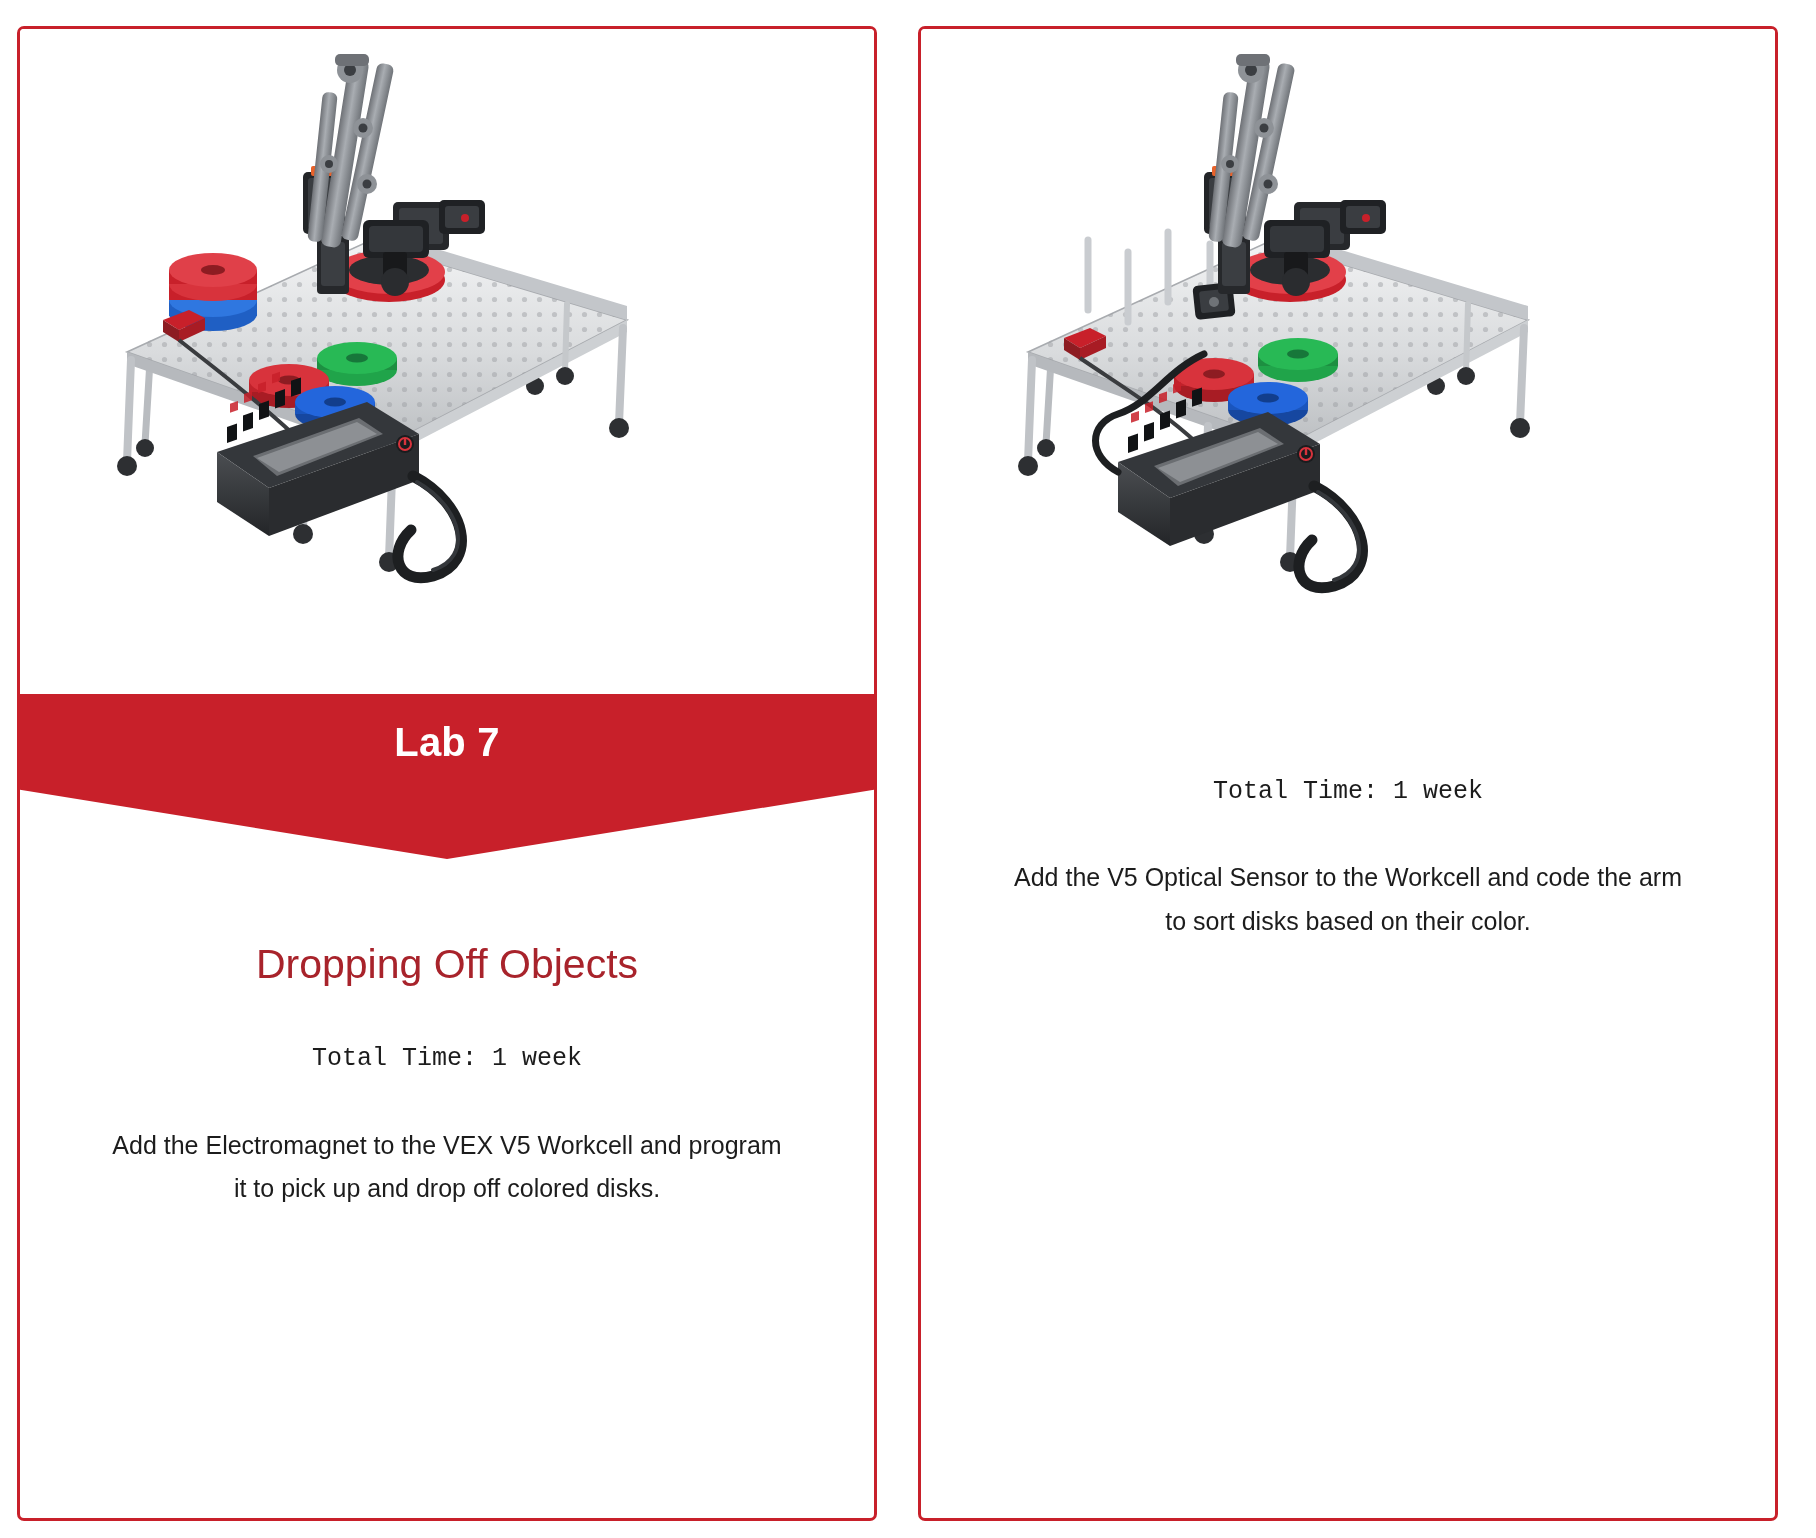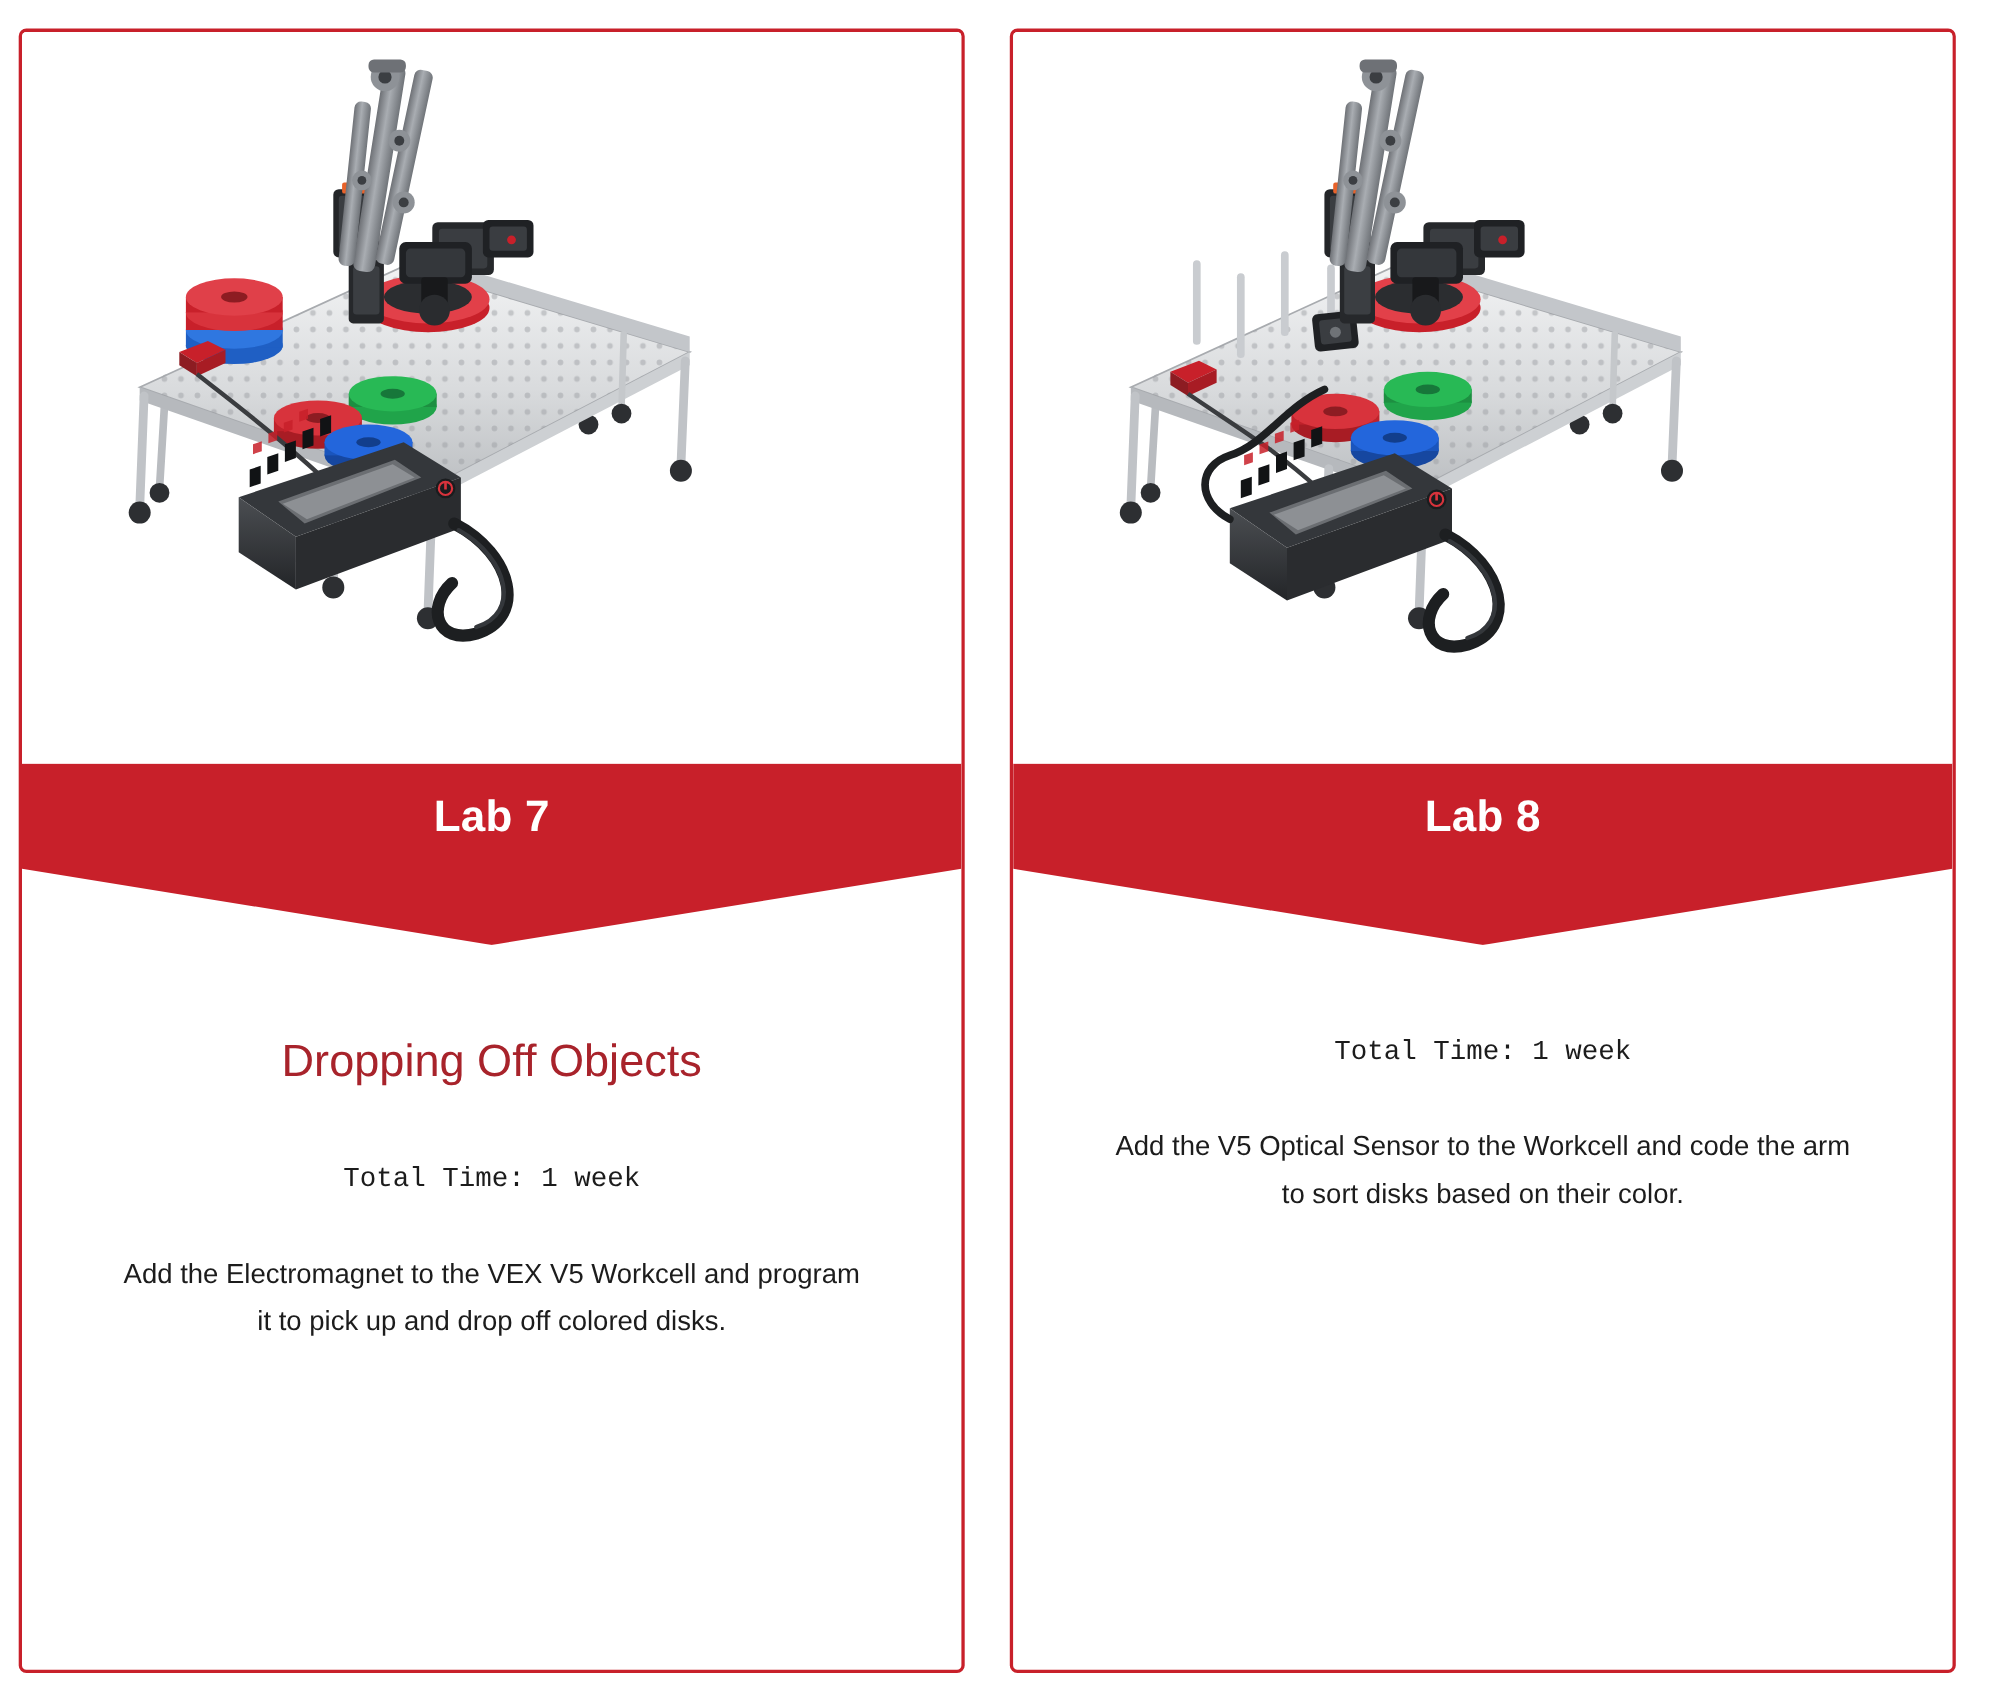--- a/index.html
+++ b/index.html
@@ -99,21 +99,21 @@
     flex: 1 1 auto;
     padding: 80px 56px 0 56px;
     box-sizing: border-box;
     text-align: center;
   }
   .card-title {
     color: #a8232b;
     font-size: 41px;
     font-weight: normal;
     line-height: 1.25;
-    margin: 0 0 64px 0;
+    margin: 0 0 51px 0;
     font-family: "Liberation Sans", sans-serif;
   }
   .card-meta {
     color: #1c1c1c;
     font-size: 25px;
     line-height: 1.45;
     margin: 0 0 46px 0;
     font-family: Liberation Mono, monospace;
   }
   .card-desc {
@@ -484,24 +484,20 @@
             <path d="M150 420 C 120 404, 120 372, 150 362 C 182 352, 200 318, 236 302"></path>
           </g>
 
           <g stroke="#c5c8cb" stroke-width="6" stroke-linecap="round">
             <line x1="500" y1="252" x2="498" y2="320"></line>
           </g>
           <circle cx="498" cy="324" r="9" fill="#2d2f32"></circle>
         </svg>
       </div>
 
-      <div class="banner">
-        <div class="banner-shape"></div>
-        <div class="banner-label">Lab 8</div>
-      </div>
 
       <div class="card-body">
         <p class="card-meta">Total Time: 1 week</p>
         <p class="card-desc">Add the V5 Optical Sensor to the Workcell and code the arm to sort disks based on their color.</p>
       </div>
     </div>
 
   </div>
 </div>
 

